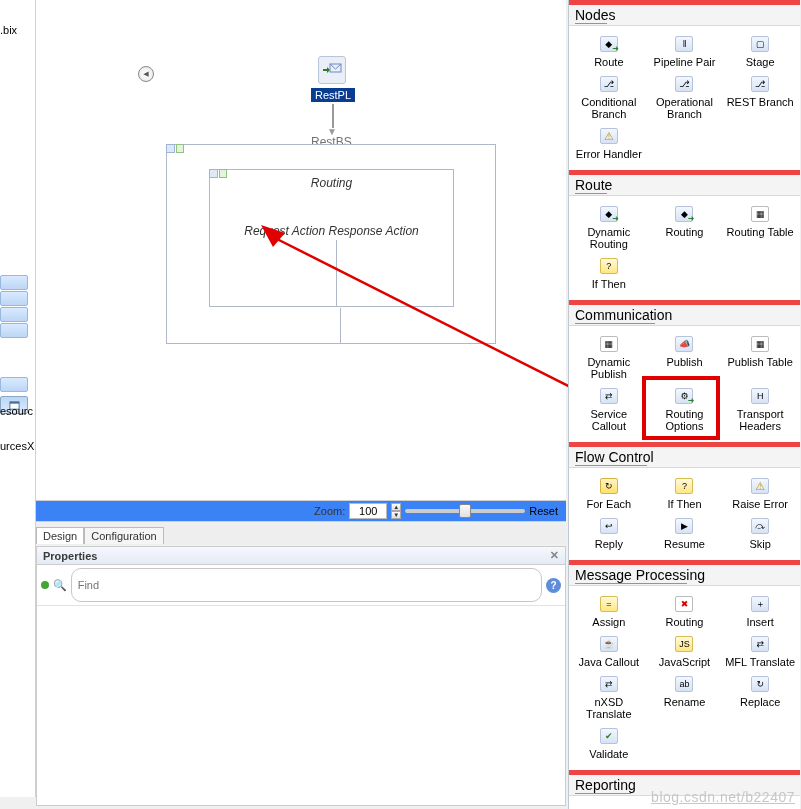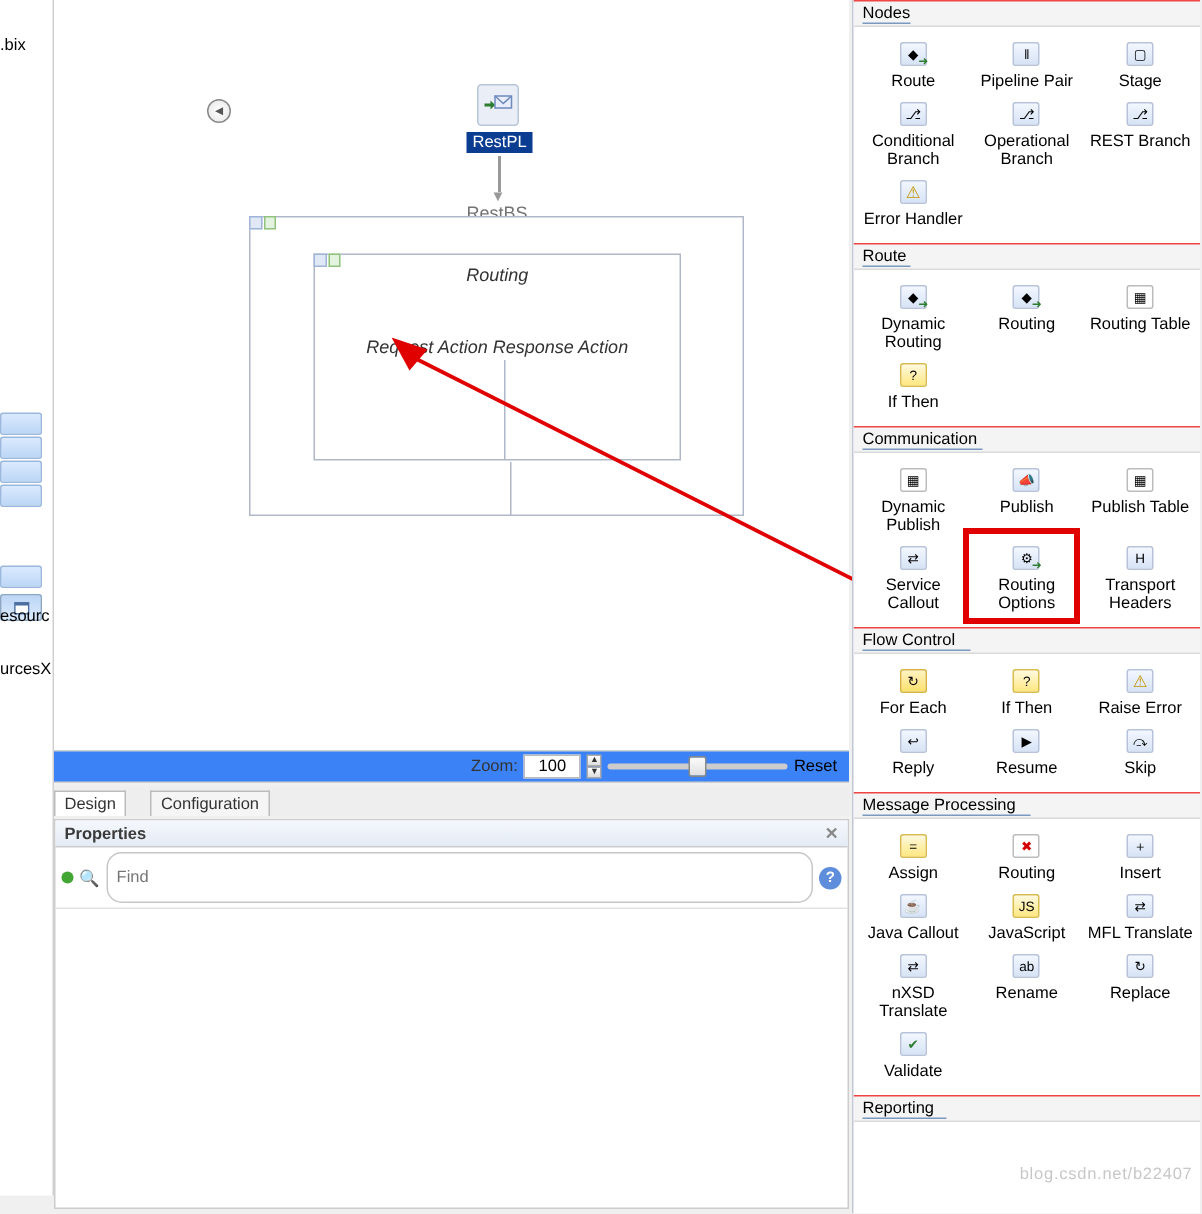--- a/index.html
+++ b/index.html
@@ -168,21 +168,21 @@
   .zoom-input { width:38px; height:16px; border:1px solid #b9b9c0; background:#fff; text-align:center; font-size:11px;}
   .zoom-spinner { width:10px; display:flex; flex-direction:column; }
   .zoom-spinner div { height:8px; border:1px solid #aaa; background:linear-gradient(#fff,#ddd); font-size:6px; line-height:6px; text-align:center; }
   .zoom-slider-track { width:120px; height:4px; background:#ccc; border-radius:2px; position:relative; }
   .zoom-slider-thumb { position:absolute; left:50%; top:-5px; width:12px; height:14px; background:linear-gradient(#fbfbfb,#e0e0e0); border:1px solid #888; border-radius:2px; transform:translateX(-50%);}
   .reset-btn { background:none; border:none; font-size:11px; color:#000; cursor:pointer; }
 
   .tab-strip {
     position: absolute; left:36px; top: 524px; width:530px; height: 20px; display:flex; align-items:flex-end; background:#eee;
   }
-  .tab-strip .tab { padding: 2px 6px; border: 1px solid #bbb; border-bottom:none; background: #f5f5f5; font-size:11px; margin-right:16px;}
+  .tab-strip .tab { padding: 2px 6px; border: 1px solid #bbb; border-bottom:none; background: #f5f5f5; font-size:11px; margin-right:0px;}
   .tab-strip .tab.active { background: #fff; }
 
   .properties-panel {
     position: absolute;
     left: 36px; top: 546px;
     width: 530px;
     height: 260px;
     background: #fff;
     border: 1px solid #ccc;
   }
@@ -205,23 +205,23 @@
     left: 568px; top: 0;
     width: 232px;
     height: 809px;
     background: #fff;
     border-left: 1px solid #c0c8d4;
     overflow:hidden;
   }
   .palette-section-header {
     background: #f4f4f4;
     padding: 2px 6px;
-    font-size: 11px;
+    font-size: 14px;
     color:#000;
-    border-top:1px solid #ef4444;
+    border-top:5px solid #ef4444;
     border-bottom:1px solid #dadada;
     position: relative;
   }
   .palette-section-header .underline {
     position: absolute; left: 6px; bottom: 1px; height: 1px; background: #7a98c0;
   }
   .palette-grid {
     display:grid;
     grid-template-columns: 1fr 1fr 1fr;
     gap: 2px 0;
@@ -241,21 +241,21 @@
     display:flex; align-items:center; justify-content:center;
     margin-bottom: 2px;
   }
   .palette-item .lbl { line-height: 12px; max-width: 70px;}
   .red-highlight-box {
     position:absolute;
     border: 4px solid #e00000;
     pointer-events:none;
   }
 
-  .watermark { position:absolute; right:6px; bottom:20px; font-size:11px; color:#c7c7c7; letter-spacing:0.5px; }
+  .watermark { position:absolute; right:6px; bottom:4px; font-size:14px; color:#c7c7c7; letter-spacing:0.5px;text-decoration:underline; }
 
   
   .mini-ico { width:18px; height:16px; border:1px solid #b6c3da; background:linear-gradient(#f3f7ff,#d6e3f5); border-radius:2px; position:relative; display:flex; align-items:center; justify-content:center; font-size:9px;}
   .mini-ico.yellow { background:linear-gradient(#fff9e0,#ffe780); border-color:#d8bc4f;}
   .mini-ico.white { background:#fff; border-color:#bcbcbc;}
   .mini-ico.warn::after { content:"⚠"; color:#c59400; font-size:11px; }
   .mini-ico.folder { background:linear-gradient(#fff3c3,#ffe16d); border-color:#d6b443;}
   .mini-ico .g-arrow { position:absolute; right:-2px; bottom:-2px; font-size:8px; color:#2e7d2e;}
 </style>
 </head>

